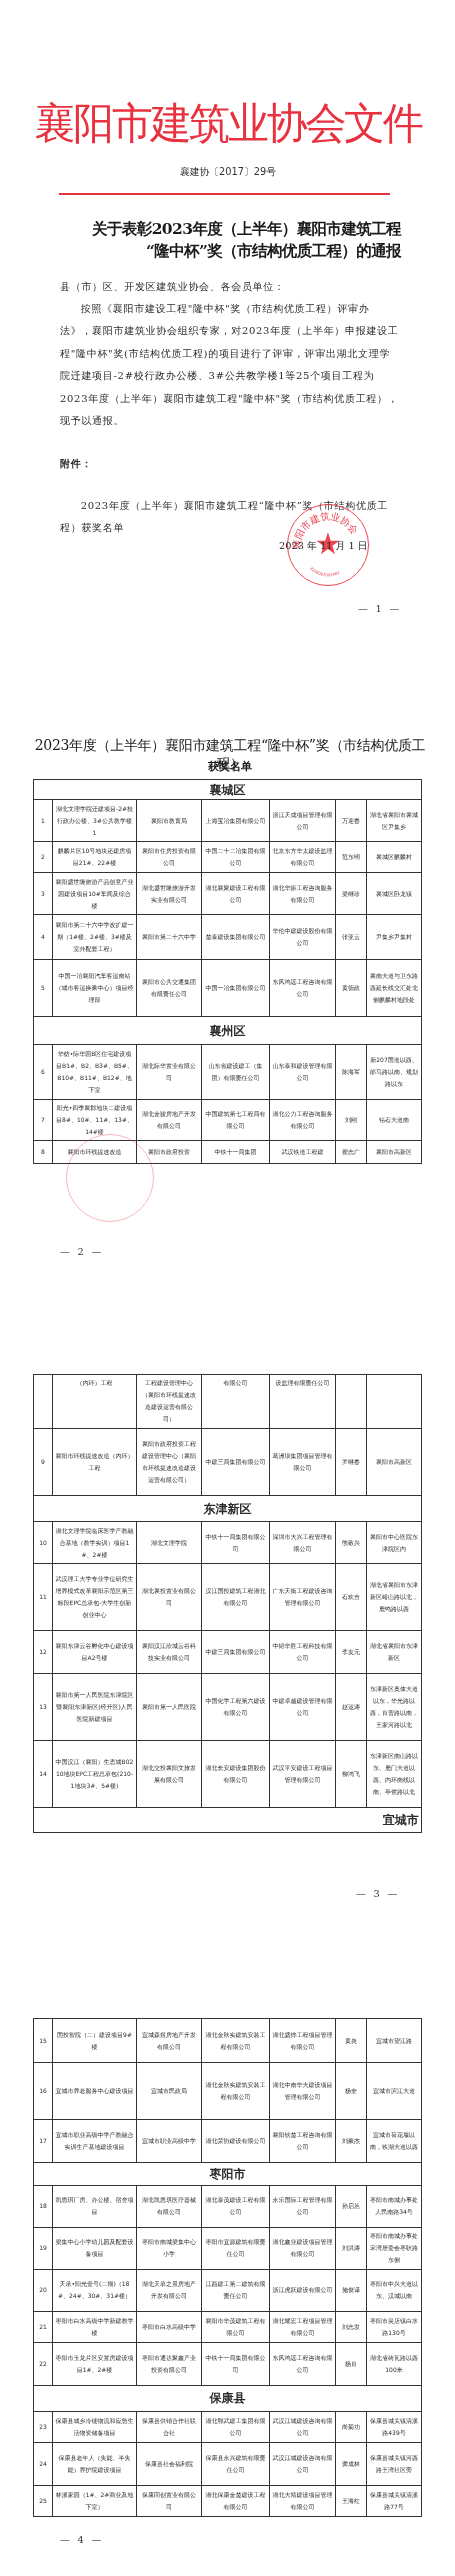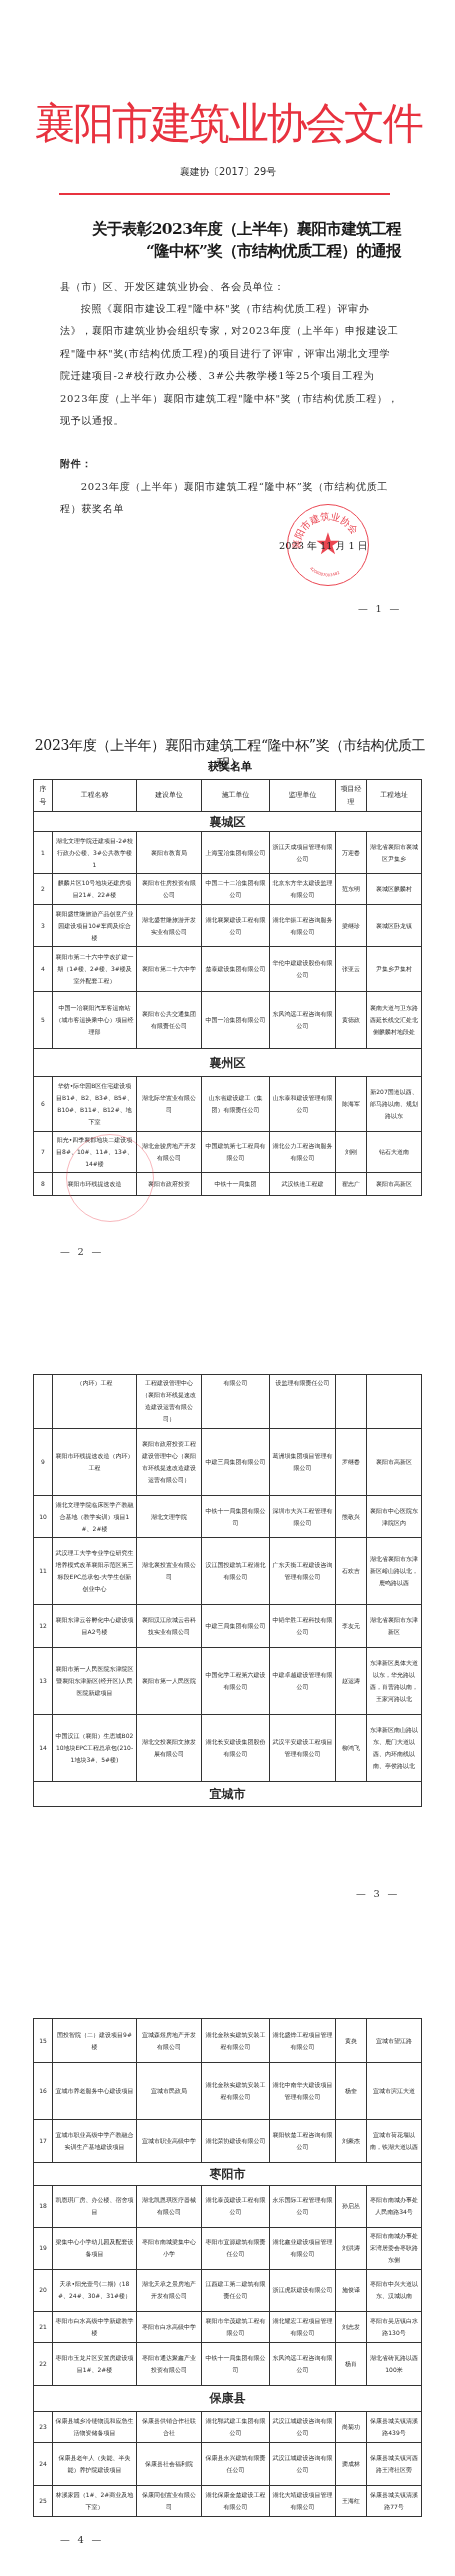--- a/index.html
+++ b/index.html
@@ -32,21 +32,21 @@
 <div class="abs red-head">襄阳市建筑业协会文件</div>
 <div class="abs docno">襄建协〔2017〕29号</div>
 <div class="abs red-rule"></div>
 
 <div class="abs title" style="top:218px;">关于表彰2023年度（上半年）襄阳市建筑工程</div>
 <div class="abs title" style="top:240px;">“隆中杯”奖（市结构优质工程）的通报</div>
 
 <div class="abs para" style="top:276px;">县（市）区、开发区建筑业协会、各会员单位：</div>
 <div class="abs para indent" style="top:298px;">按照《襄阳市建设工程"隆中杯"奖（市结构优质工程）评审办法》，襄阳市建筑业协会组织专家，对2023年度（上半年）申报建设工程"隆中杯"奖(市结构优质工程)的项目进行了评审，评审出湖北文理学院迁建项目-2#校行政办公楼、3#公共教学楼1等25个项目工程为2023年度（上半年）襄阳市建筑工程"隆中杯"奖（市结构优质工程），现予以通报。</div>
 <div class="abs para bold" style="top:453px;">附件：</div>
-<div class="abs para indent" style="top:476px;">2023年度（上半年）襄阳市建筑工程“隆中杯”奖（市结构优质工程）获奖名单</div>
+<div class="abs para indent" style="top:495px;">2023年度（上半年）襄阳市建筑工程“隆中杯”奖（市结构优质工程）获奖名单</div>
 
 <div class="abs stamp" style="left:287px;top:504px;">
   <svg class="ring" viewBox="0 0 142 142">
     <defs>
         <path id="arc1" d="M 22 86 A 50 50 0 1 1 120 86"></path>
       </defs>
     <text font-size="17" fill="#e8323f" font-family="DejaVu Sans, sans-serif"><textPath href="#arc1" startOffset="4%">襄阳市建筑业协会</textPath></text>
     <defs>
         <path id="arc2" d="M 34 108 A 46 46 0 0 0 108 108"></path>
       </defs>
@@ -64,29 +64,20 @@
   <colgroup>
       <col class="c0">
       <col class="c1">
       <col class="c2">
       <col class="c3">
       <col class="c4">
       <col class="c5">
       <col class="c6">
     </colgroup>
   <tbody>
-      <tr style="height:32px;">
-    <th>序号</th>
-    <th>工程名称</th>
-    <th>建设单位</th>
-    <th>施工单位</th>
-    <th>监理单位</th>
-    <th>项目经理</th>
-    <th>工程地址</th>
-  </tr>
   <tr>
         <td colspan="7" class="region">襄城区</td>
       </tr>
   <tr style="height:42px;">
     <td>1</td>
     <td>湖北文理学院迁建项目-2#校行政办公楼、3#公共教学楼1</td>
     <td>襄阳市教育局</td>
     <td>上海宝冶集团有限公司</td>
     <td>浙江天成项目管理有限公司</td>
     <td>万迎春</td>
@@ -185,20 +176,23 @@
   </tr>
   <tr style="height:67px;">
     <td>9</td>
     <td>襄阳市环线提速改造（内环）工程</td>
     <td>襄阳市政府投资工程建设管理中心（襄阳市环线提速改造建设运营有限公司）</td>
     <td>中建三局集团有限公司</td>
     <td>葛洲坝集团项目管理有限公司</td>
     <td>罗继春</td>
     <td>襄阳市高新区</td>
   </tr>
+  <tr>
+        <td colspan="7" class="region" style="height:22px;">东津新区</td>
+      </tr>
   <tr style="height:42px;">
     <td>10</td>
     <td>湖北文理学院临床医学产教融合基地（教学实训）项目1#、2#楼</td>
     <td>湖北文理学院</td>
     <td>中铁十一局集团有限公司</td>
     <td>深圳市大兴工程管理有限公司</td>
     <td>熊敬兴</td>
     <td>襄阳市中心医院东津院区内</td>
   </tr>
   <tr style="height:67px;">
@@ -231,21 +225,21 @@
   <tr style="height:67px;">
     <td>14</td>
     <td>中国汉江（襄阳）生态城B0210地块EPC工程总承包(210-1地块3#、5#楼)</td>
     <td>湖北交投襄阳文旅发展有限公司</td>
     <td>湖北长安建设集团股份有限公司</td>
     <td>武汉平安建设工程项目管理有限公司</td>
     <td>柳鸿飞</td>
     <td>东津新区南山路以东、鹿门大道以西、内环南线以南、亭侯路以北</td>
   </tr>
   <tr>
-        <td colspan="7" class="region" style="height:20.7px;">宜城市</td>
+        <td colspan="7" class="region" style="height:20.7px;text-align:right;">宜城市</td>
       </tr>
 </tbody>
   </table>
 <div class="abs pageno" style="left:356px;top:1888px;">— 3 —</div>
 
 <table class="awards" style="top:2018px;">
   <colgroup>
       <col class="c0">
       <col class="c1">
       <col class="c2">

